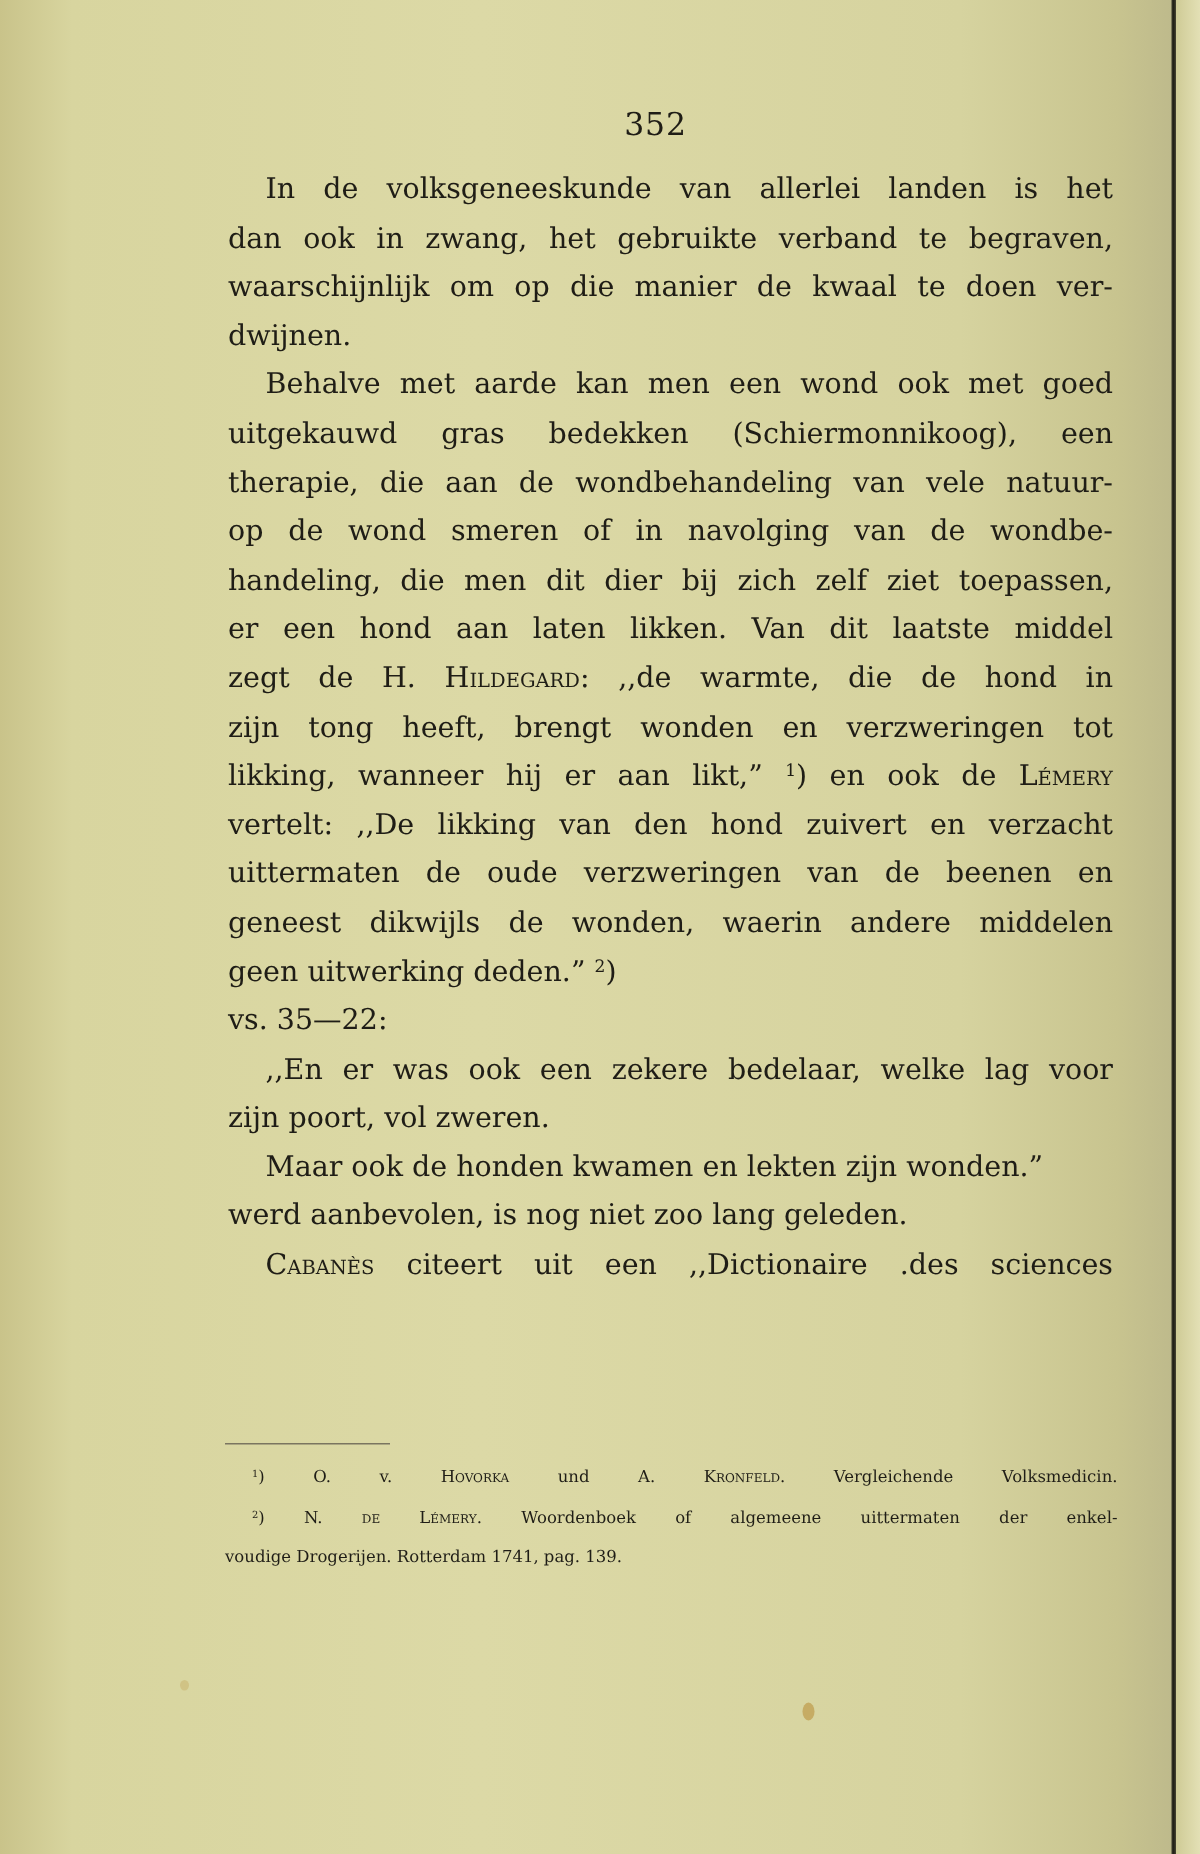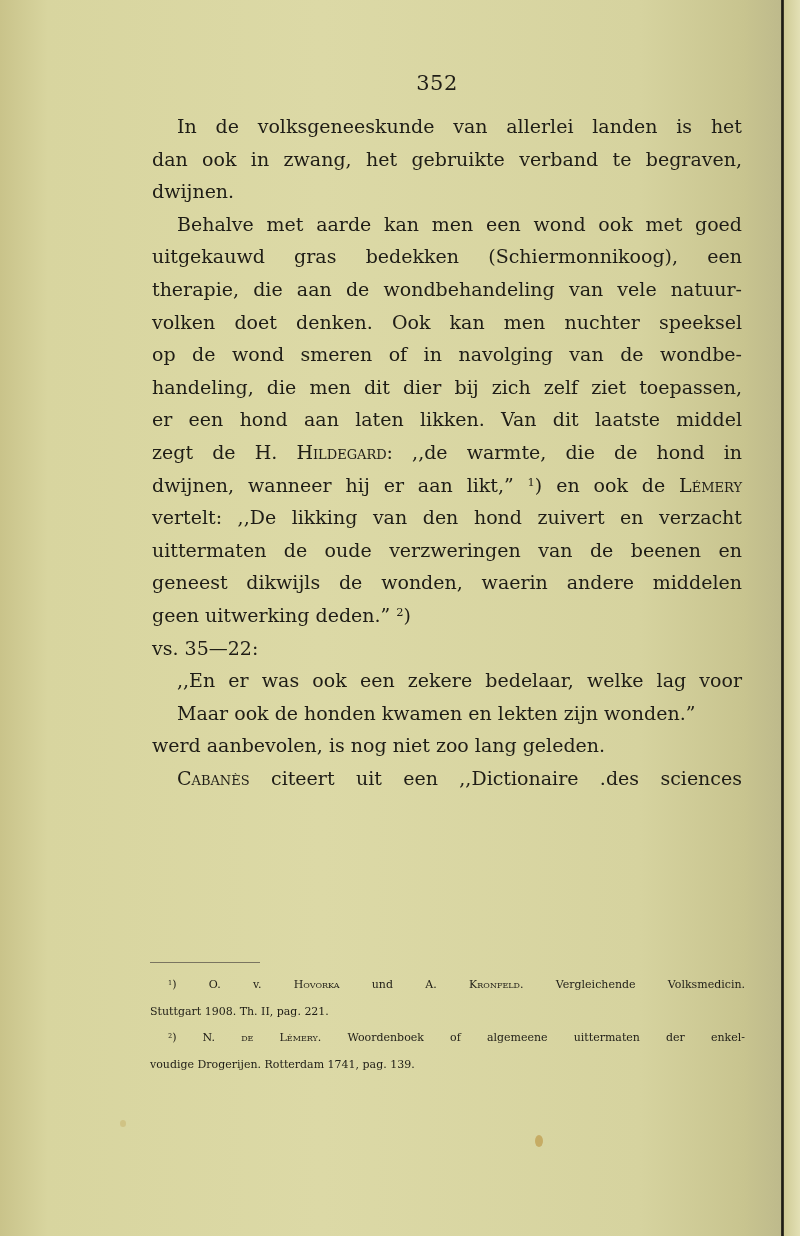--- a/index.html
+++ b/index.html
@@ -47,45 +47,46 @@
     .stain { position:absolute; border-radius:50%; background:#b88a33; opacity:0.55; }
   </style>
 </head>
 <body>
 
 <div class="page-number">352</div>
 
 <div class="body-text" id="body">
     <div class="line indent">In de volksgeneeskunde van allerlei landen is het</div>
     <div class="line">dan ook in zwang, het gebruikte verband te begraven,</div>
+    <div class="line">waarschijnlijk om op die manier de kwaal te doen ver-</div>
     <div class="line last">dwijnen.</div>
     <div class="line indent">Behalve met aarde kan men een wond ook met goed</div>
     <div class="line">uitgekauwd gras bedekken (Schiermonnikoog), een</div>
     <div class="line">therapie, die aan de wondbehandeling van vele natuur-</div>
-    <div class="line">volken doet denken. Ook kan men nuchter speeksel</div>
     <div class="line">op de wond smeren of in navolging van de wondbe-</div>
     <div class="line">handeling, die men dit dier bij zich zelf ziet toepassen,</div>
     <div class="line">er een hond aan laten likken. Van dit laatste middel</div>
     <div class="line"><span>zegt de H. </span><span class="sc">Hildegard</span><span>: ,,de warmte, die de hond in</span></div>
-    <div class="line"><span>dwijnen, wanneer hij er aan likt,” </span><sup>1</sup><span>) en ook de </span><span class="sc">Lémery</span></div>
+    <div class="line">zijn tong heeft, brengt wonden en verzweringen tot</div>
+    <div class="line"><span>likking, wanneer hij er aan likt,” </span><sup>1</sup><span>) en ook de </span><span class="sc">Lémery</span></div>
     <div class="line">vertelt: ,,De likking van den hond zuivert en verzacht</div>
     <div class="line">uittermaten de oude verzweringen van de beenen en</div>
     <div class="line">geneest dikwijls de wonden, waerin andere middelen</div>
     <div class="line last"><span>geen uitwerking deden.” </span><sup>2</sup><span>)</span></div>
     <div class="line last">vs. 35—22:</div>
     <div class="line indent">,,En er was ook een zekere bedelaar, welke lag voor</div>
+    <div class="line last">zijn poort, vol zweren.</div>
     <div class="line indent last">Maar ook de honden kwamen en lekten zijn wonden.”</div>
     <div class="line last">werd aanbevolen, is nog niet zoo lang geleden.</div>
     <div class="line indent"><span class="sc">Cabanès</span><span> citeert uit een ,,Dictionaire .des sciences</span></div>
   </div>
 
 <div class="fn-rule"></div>
 <div class="footnotes" id="fns">
     <div class="fn-line indent"><sup>1</sup><span>) O. v. </span><span class="sc">Hovorka</span><span> und A. </span><span class="sc">Kronfeld</span><span>. Vergleichende Volksmedicin.</span></div>
-    <div class="fn-line last">Stuttgart 1908. Th. II, pag. 221.</div>
     <div class="fn-line indent"><sup>2</sup><span>) N. </span><span class="sc">de Lémery</span><span>. Woordenboek of algemeene uittermaten der enkel-</span></div>
     <div class="fn-line last">voudige Drogerijen. Rotterdam 1741, pag. 139.</div>
   </div>
 
 <div class="stain" style="left:120px;top:1120px;width:6px;height:7px;opacity:0.25;"></div>
 <div class="stain" style="left:535px;top:1135px;width:8px;height:12px;"></div>
 
 <div class="spine"></div>
 <div class="next-page"></div>
 

